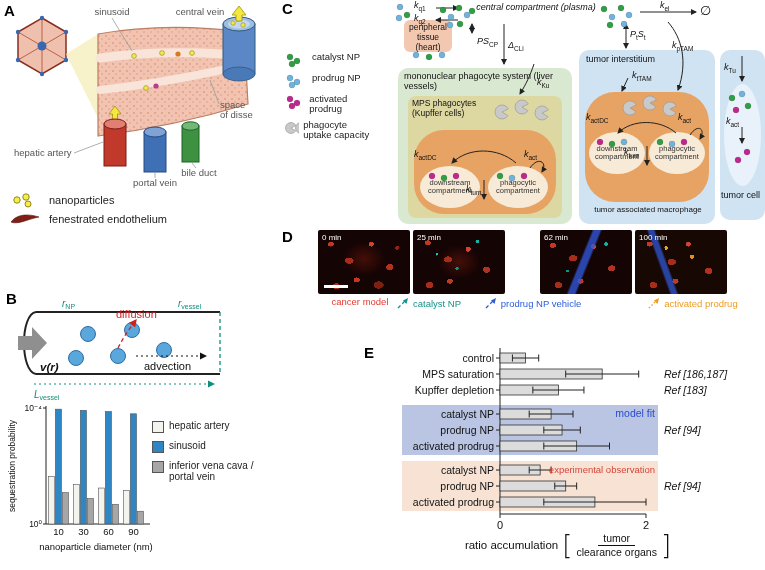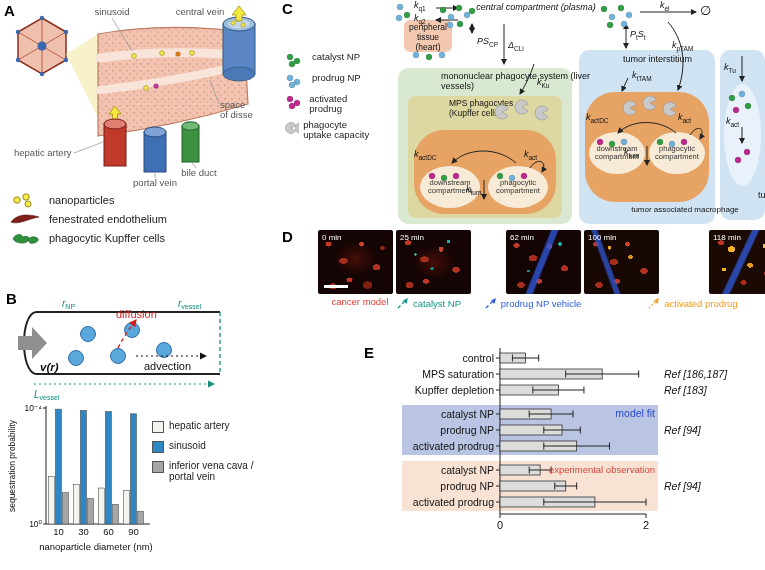--- a/index.html
+++ b/index.html
@@ -28,32 +28,32 @@
   #cLegend { position:absolute; left:4px; top:52px; width:90px; }
   .cleg-row { display:flex; gap:4px; font-size:9.5px; color:#222; margin-bottom:5px; line-height:1.1; align-items:flex-start; }
   .c-box { position:absolute; z-index:1; }
   .c-peripheral { background:#f3c8b0; border-radius:6px; font-size:8.5px; display:flex; align-items:flex-start; justify-content:center; text-align:center; padding:2px 3px; }
   .c-mps { background:#d9e8d0; border-radius:10px; }
   .c-khaki { background:#ddd8a2; border-radius:8px; }
   .c-blob { position:absolute; background:#e6a364; border-radius:30px; z-index:2; }
   .c-oval { position:absolute; background:#f7ead6; border-radius:50%; z-index:2; font-size:7.5px; display:flex; align-items:center; justify-content:center; text-align:center; padding:2px; line-height:1.05; color:#333; }
   .c-tumor, .c-tc { background:#cfe3f2; border-radius:10px; }
   .c-tcoval { position:absolute; background:#e9f2fa; border-radius:50%; z-index:2; }
-  .c-title { position:absolute; font-size:9px; color:#111; line-height:1.12; z-index:2;margin-left:37px; }
+  .c-title { position:absolute; font-size:9px; color:#111; line-height:1.12; z-index:2; }
   .c-central { position:absolute; font-size:9px; text-align:center; line-height:1.15; z-index:2;font-style:italic; }
   .c-sink { position:absolute; font-size:13px; z-index:2; }
   #cDecor { position:absolute; left:0; top:0; z-index:5; pointer-events:none; }
   .rate { position:absolute; font-size:9px; z-index:6; color:#111; white-space:nowrap; }
   .rate i { font-style:italic; }
   .rate sub { font-size:6.5px; }
 
   
   #panelD { left:280px; top:228px; width:485px; height:106px; }
   #tiles { position:absolute; left:38px; top:2px; display:flex; gap:3px; }
-  .tile { position:relative; width:75px; height:64px; border-radius:2px; overflow:hidden; background:#150404; }
+  .tile { position:relative; width:92px; height:64px; border-radius:2px; overflow:hidden; background:#150404; }
   .tstamp { position:absolute; left:4px; top:3px; font-size:8px; color:#fff; z-index:2; }
   .scalebar { position:absolute; left:6px; bottom:6px; width:24px; height:3px; background:#fff; z-index:2; }
   .cap { position:absolute; top:68px; display:flex; align-items:center; justify-content:center; gap:2px; font-size:9.5px; }
   .t0 { background:
     radial-gradient(5px 4px at 14% 22%, #c23824 60%, transparent 62%),
     radial-gradient(7px 5px at 34% 48%, #a52d1a 60%, transparent 62%),
     radial-gradient(4px 4px at 58% 22%, #d04530 60%, transparent 62%),
     radial-gradient(6px 5px at 78% 58%, #b23120 60%, transparent 62%),
     radial-gradient(5px 4px at 42% 78%, #c23824 60%, transparent 62%),
     radial-gradient(4px 3px at 86% 28%, #8f2414 60%, transparent 62%),
@@ -221,27 +221,20 @@
           <circle cx="16" cy="5" r="3.2" fill="#f6ec4a" stroke="#94871a"></circle>
           <circle cx="18" cy="12" r="3" fill="#f6ec4a" stroke="#94871a"></circle>
         </svg>
         <span>nanoparticles</span>
       </div>
       <div class="a-leg-row">
         <svg width="32" height="16">
           <path d="M1,11 C6,4 16,2 29,6 C18,8 8,14 1,11 Z" fill="#7e1f18" stroke="#5a120d" stroke-width="0.6"></path>
         </svg>
         <span>fenestrated endothelium</span>
-      </div>
-      <div class="a-leg-row">
-        <svg width="32" height="16">
-          <path d="M3,9 C5,4 11,3 13,7 C17,5 21,8 18,11 C15,14 6,14 3,9 Z" fill="#2f8f3a" stroke="#1d6426" stroke-width="0.7"></path>
-          <path d="M18,10 C20,6 26,6 28,9 C29,12 23,14 20,13 Z" fill="#2f8f3a" stroke="#1d6426" stroke-width="0.7"></path>
-        </svg>
-        <span>phagocytic Kupffer cells</span>
       </div>
     </div>
   </section>
 
   <section id="panelB" class="abs">
     <span class="panel-letter" style="left:2px;top:2px">B</span>
     <svg class="abs" style="left:14px;top:6px" width="230" height="108" viewBox="0 0 230 108">
       <defs>
         <marker id="mRed" markerWidth="6" markerHeight="6" refX="5" refY="3" orient="auto">
             <path d="M0,0 L6,3 L0,6 Z" fill="#cc2222"></path>
@@ -582,15 +575,24 @@
         <line x1="181.8" y1="154.5" x2="181.8" y2="161.5" stroke="#222"></line>
         <line x1="284" y1="154.5" x2="284" y2="161.5" stroke="#222"></line>
         <text x="293" y="73" font-size="10.5" fill="#2b4bd0" text-anchor="end">model fit</text>
         <text x="293" y="129" font-size="9.5" fill="#d6453b" text-anchor="end">experimental observation</text>
         <line x1="138" y1="170" x2="284" y2="170" stroke="#222"></line>
         <line x1="138" y1="170" x2="138" y2="174" stroke="#222"></line>
         <text x="138" y="185" font-size="11" fill="#111" text-anchor="middle">0</text>
         <line x1="284" y1="170" x2="284" y2="174" stroke="#222"></line>
         <text x="284" y="185" font-size="11" fill="#111" text-anchor="middle">2</text>
       </svg>
+    <div class="e-xlabel">
+      <span>ratio accumulation</span>
+      <span class="brk">[</span>
+      <span class="frac">
+        <span class="num">tumor</span>
+        <span class="den">clearance organs</span>
+      </span>
+      <span class="brk">]</span>
+    </div>
   </section>
 
 </div>
 
 </body></html>

